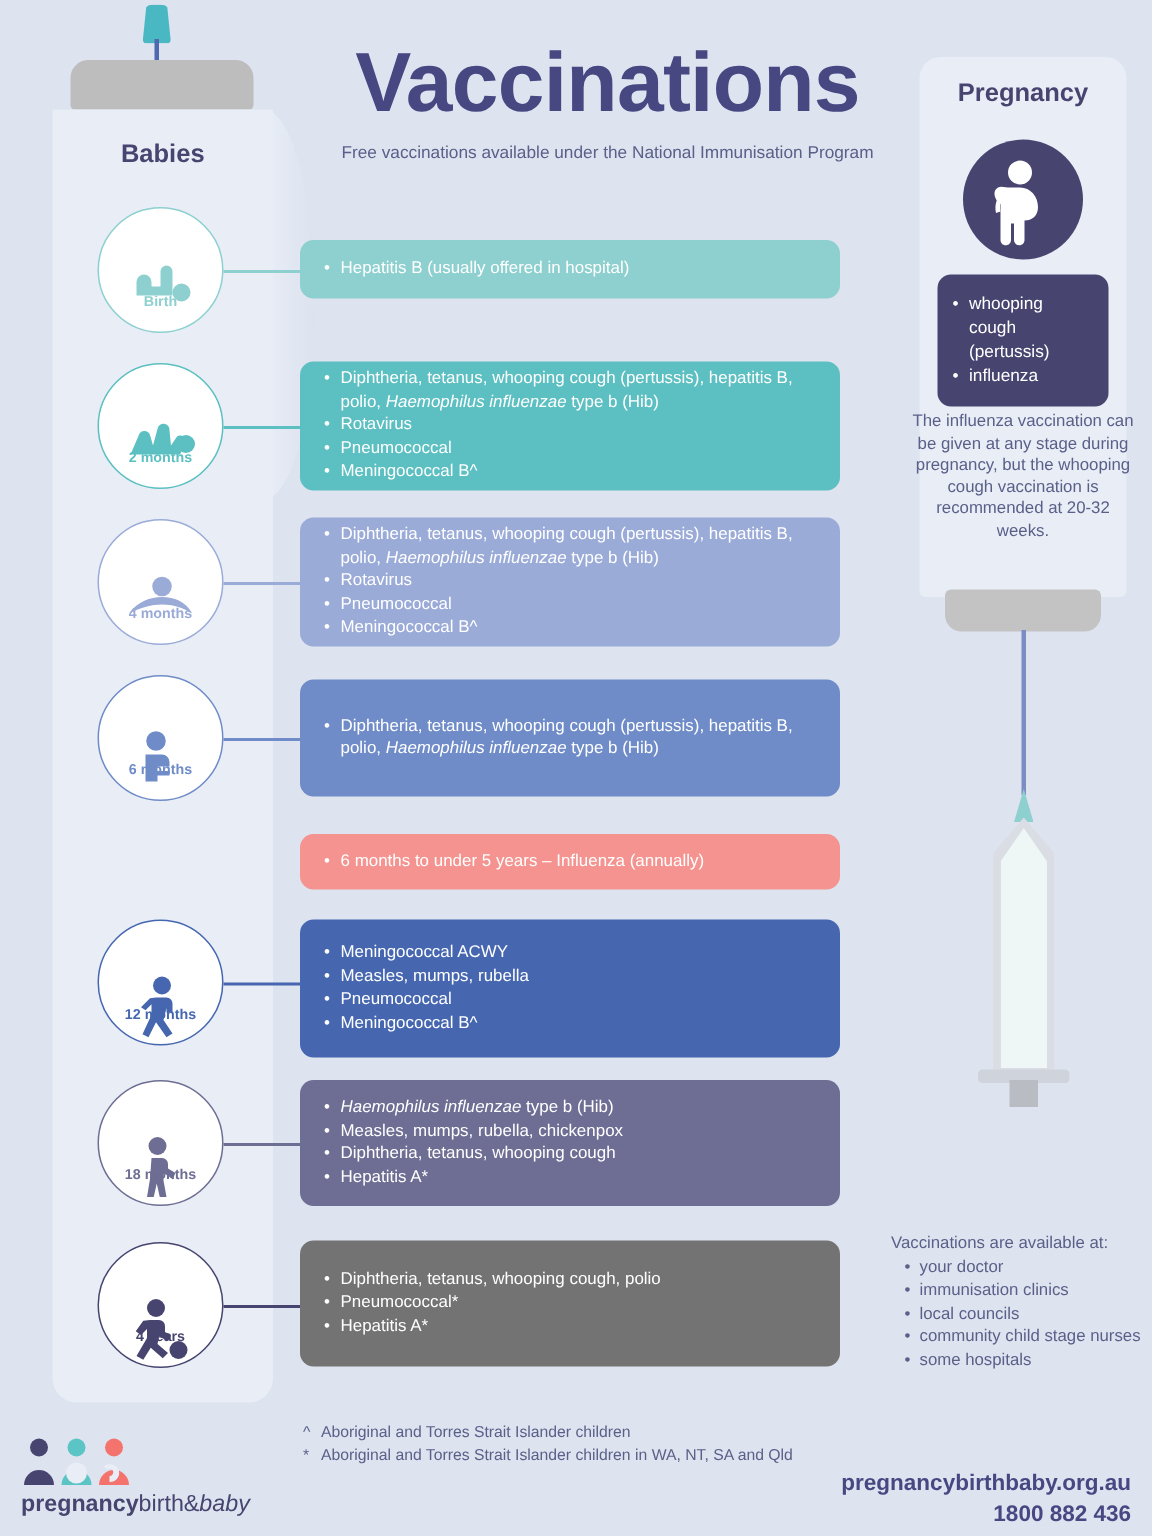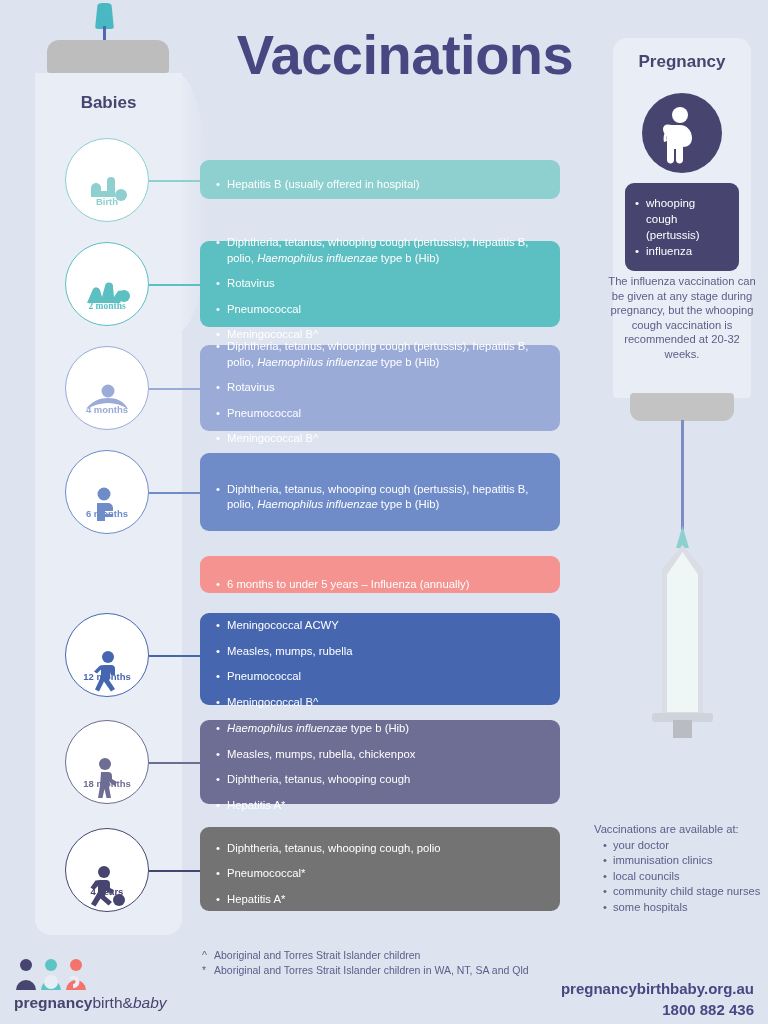--- a/index.html
+++ b/index.html
@@ -62,21 +62,21 @@
     display: flex; flex-direction: column; align-items: center; justify-content: center;
   }
   .circle .agelabel { font-size: 9.5px; font-weight: bold; position: absolute; bottom: 14px; }
   .circle svg { position: absolute; top: 20px; }
   .connector { position: absolute; height: 1.5px; }
   .band {
     position: absolute; border-radius: 9px; padding: 13px 16px;
     color: #ffffff; font-size: 11.3px; line-height: 15.5px;
   }
   .band ul { list-style: none; }
-  .band li { position: relative; padding-left: 11px; margin-top: 10px; }
+  .band li { position: relative; padding-left: 11px; }
   .band li::before {
     content: "•"; position: absolute; left: 0; top: 0;
   }
   .band i { font-style: italic; }
 
   
   .preg-bottle {
     position: absolute; left: 613px; top: 38px; width: 138px; height: 360px;
     background: #e8edf6; border-radius: 14px 14px 4px 4px;
   }
@@ -156,20 +156,21 @@
 <div id="page">
 
   <div class="bottle-teat"></div>
   <div class="bottle-stem"></div>
   <div class="bottle-curve"></div>
   <div class="bottle-cap"></div>
   <div class="bottle-body"></div>
   <div class="babies-label">Babies</div>
 
   <div class="title">Vaccinations</div>
+  <div class="subtitle">Free vaccinations available under the National Immunisation Program</div>
 
   <div id="timeline-root">
       <div class="band" style="left: 200px; top: 556px; width: 360px; height: 37px; background: rgb(244, 147, 143); padding-top: 11px; ">
         <ul>
           <li>6 months to under 5 years – Influenza (annually)</li>
         </ul>
       </div>
       <div class="connector" style="left: 149px; top: 180px; width: 51px; background: rgb(141, 208, 207);"></div>
       <div class="circle" style="left: 65px; top: 138px; width: 84px; height: 84px; border: 1.5px solid rgb(141, 208, 207);">
         <span style="position: absolute; top: 16px; left: 0px; width: 100%; display: flex; justify-content: center; align-items: center; height: 38px;">
@@ -179,21 +180,21 @@
           </svg>
         </span>
         <span class="agelabel" style="color: rgb(141, 208, 207);">Birth</span>
       </div>
       <div class="band" style="left: 200px; top: 160px; width: 360px; height: 39px; background: rgb(141, 208, 207); display: flex; align-items: center;">
         <ul>
           <li><span>Hepatitis B (usually offered in hospital)</span></li>
         </ul>
       </div>
       <div class="connector" style="left: 149px; top: 284px; width: 51px; background: rgb(92, 191, 193);"></div>
-      <div class="circle" style="left: 65px; top: 242px; width: 84px; height: 84px; border: 1.5px solid rgb(92, 191, 193); font-family: Liberation Serif, serif;">
+      <div class="circle" style="left: 65px; top: 242px; width: 84px; height: 84px; border: 1.5px solid rgb(92, 191, 193);">
         <span style="position: absolute; top: 16px; left: 0px; width: 100%; display: flex; justify-content: center; align-items: center; height: 38px;">
           <svg width="48" height="28" viewBox="0 0 48 28">
             <circle cx="41" cy="17" r="6" fill="#5cbfc1"></circle>
             <path d="M4 24 l6 -14 a4 4 0 0 1 7 1 l2 7 3 -11 a4 4 0 0 1 8 1 l1 10 4 -6 a4 4 0 0 1 6 4 l-4 8 z" fill="#5cbfc1"></path>
           </svg>
         </span>
         <span class="agelabel" style="color: rgb(92, 191, 193);">2 months</span>
       </div>
       <div class="band" style="left: 200px; top: 241px; width: 360px; height: 86px; background: rgb(92, 191, 193); display: flex; align-items: center;">
         <ul>

